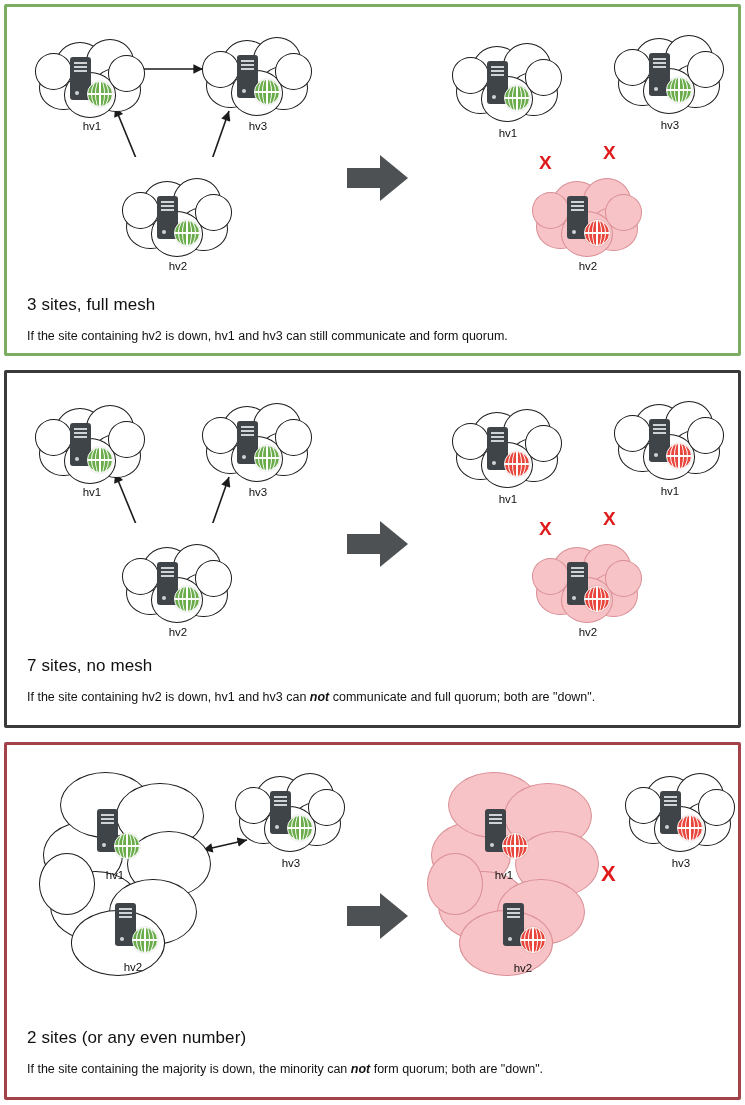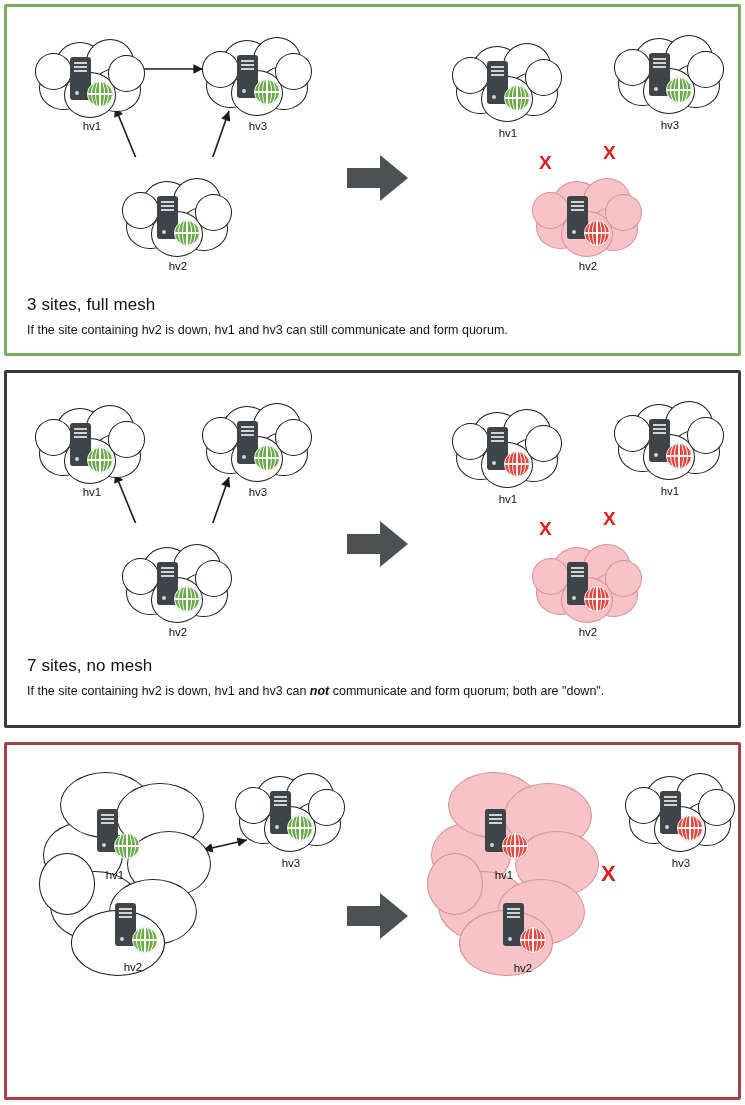--- a/index.html
+++ b/index.html
@@ -41,21 +41,21 @@
     right: 16px;
   }
   .cap-title {
     font-size: 17px;
     color: #111;
     letter-spacing: 0.1px;
   }
   .cap-sub {
     font-size: 12.5px;
     color: #111;
-    margin-top: 7px;
+    margin-top: 13px;
     line-height: 1.35;
   }
   .cap-sub i { font-weight: bold; }
 
   
   .cloud {
     position: absolute;
     width: 110px;
     height: 92px;
   }
@@ -554,21 +554,21 @@
         </div>
       </div>
       <div class="hlabel" style="left:551px; top:253px;">hv2</div>
 
       <div class="xmark" style="left:532px; top:145px;">X</div>
       <div class="xmark" style="left:596px; top:135px;">X</div>
     </div>
 
     <div class="caption" style="top:283px;">
       <div class="cap-title">7 sites, no mesh</div>
-      <div class="cap-sub"><span>If the site containing hv2 is down, hv1 and hv3 can </span><i>not</i><span> communicate and form quorum; both are "down".</span></div>
+      <div class="cap-sub"><span>If the site containing hv2 is down, hv1 and hv3 can </span><i>not</i><span> communicate and full quorum; both are "down".</span></div>
     </div>
   </div>
 
   <div class="panel p3" style="border-color: rgb(164, 66, 74);">
     <div class="stage">
 
       <svg class="svglayer">
         <line x1="196" y1="105" x2="240" y2="95" stroke="#1b1b1b" stroke-width="1.6" marker-end="url(#ah1)" marker-start="url(#ah1s)"></line>
       </svg>
 
@@ -706,15 +706,19 @@
               <span class="m1"></span>
               <span class="m2"></span>
             </div>
         </div>
       </div>
       <div class="hlabel" style="left:644px; top:112px;">hv3</div>
 
       <div class="xmark" style="left:594px; top:116px; font-size:22px;">X</div>
     </div>
 
+    <div class="caption" style="top:283px;">
+      <div class="cap-title">2 sites (or any even number)</div>
+      <div class="cap-sub"><span>If the site containing the majority is down, the minority can </span><i>not</i><span> form quorum; both are "down".</span></div>
+    </div>
   </div>
 
 </div>
 
 </body></html>

